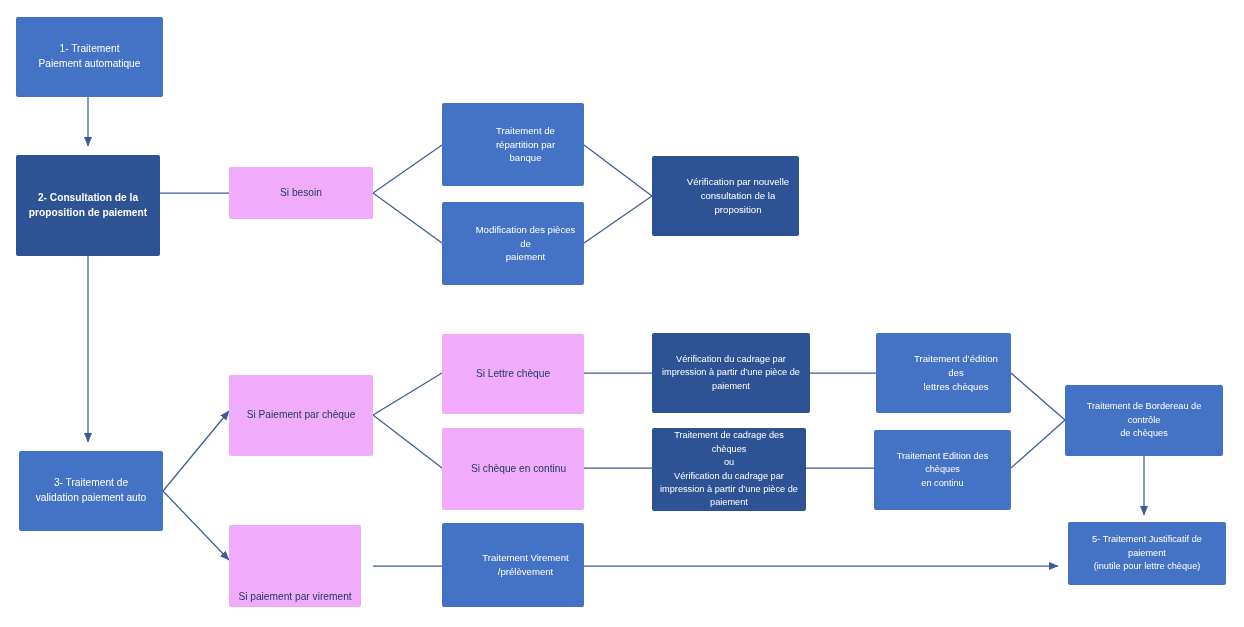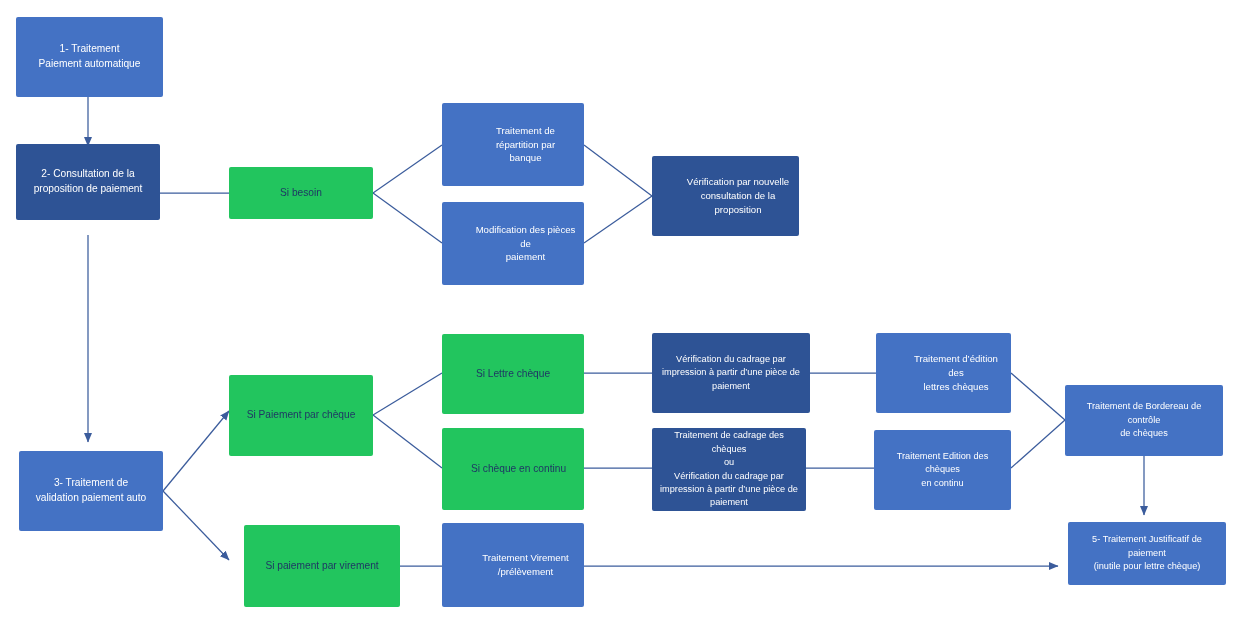--- a/index.html
+++ b/index.html
@@ -36,21 +36,21 @@
     line-height: 1.45;
     padding: 2px 7px;
     z-index: 2;
   }
   .node .lbl {
     width: 100%;
     white-space: pre-line;
   }
   .fill-mid   { background: #4472C4; color: #ffffff; }
   .fill-dark  { background: #2E5395; color: #ffffff; }
-  .fill-light { background: #22c55e; color: #1F3864; }
+  .fill-light { background: #f0abfc; color: #1F3864; }
   .fs-9  { font-size: 9.2px; }
   .fs-95 { font-size: 9.6px; padding-left: 32px; }
   .fs-10 { font-size: 10.2px; }
 </style>
 </head>
 <body>
 
 <div id="canvas">
 
   <svg id="edges" viewBox="0 0 1244 627" width="1244" height="627">
@@ -96,21 +96,21 @@
 
       <path d="M584,566 L1058,566" marker-end="url(#ar)"></path>
     </g>
   </svg>
 
   <div class="node fill-mid fs-10" style="left:16px;  top:17px;  width:147px; height:80px;">
     <span class="lbl">1- Traitement
 Paiement automatique</span>
   </div>
 
-  <div class="node fill-dark fs-10" style="left:16px;  top:144px; width:144px; height:76px;">
+  <div class="node fill-dark fs-10" style="left:16px;  top:155px; width:144px; height:101px;font-weight:bold;">
     <span class="lbl">2- Consultation de la
 proposition de paiement</span>
   </div>
 
   <div class="node fill-light fs-10" style="left:229px; top:167px; width:144px; height:52px;">
     <span class="lbl">Si besoin</span>
   </div>
 
   <div class="node fill-mid fs-95" style="left:442px; top:103px; width:142px; height:83px;">
     <span class="lbl">Traitement de répartition par
@@ -166,21 +166,21 @@
   <div class="node fill-mid fs-9" style="left:874px; top:430px; width:137px; height:80px;">
     <span class="lbl">Traitement Edition des chèques
 en continu</span>
   </div>
 
   <div class="node fill-mid fs-9" style="left:1065px; top:385px; width:158px; height:71px;">
     <span class="lbl">Traitement de Bordereau de contrôle
 de chèques</span>
   </div>
 
-  <div class="node fill-light fs-10" style="left:244px; top:525px; width:156px; height:82px;">
+  <div class="node fill-light fs-10" style="left:229px; top:525px; width:132px; height:82px;align-items:flex-end;">
     <span class="lbl">Si paiement par virement</span>
   </div>
 
   <div class="node fill-mid fs-95" style="left:442px; top:523px; width:142px; height:84px;">
     <span class="lbl">Traitement Virement
 /prélèvement</span>
   </div>
 
   <div class="node fill-mid fs-9" style="left:1068px; top:522px; width:158px; height:63px;">
     <span class="lbl">5- Traitement Justificatif de paiement

